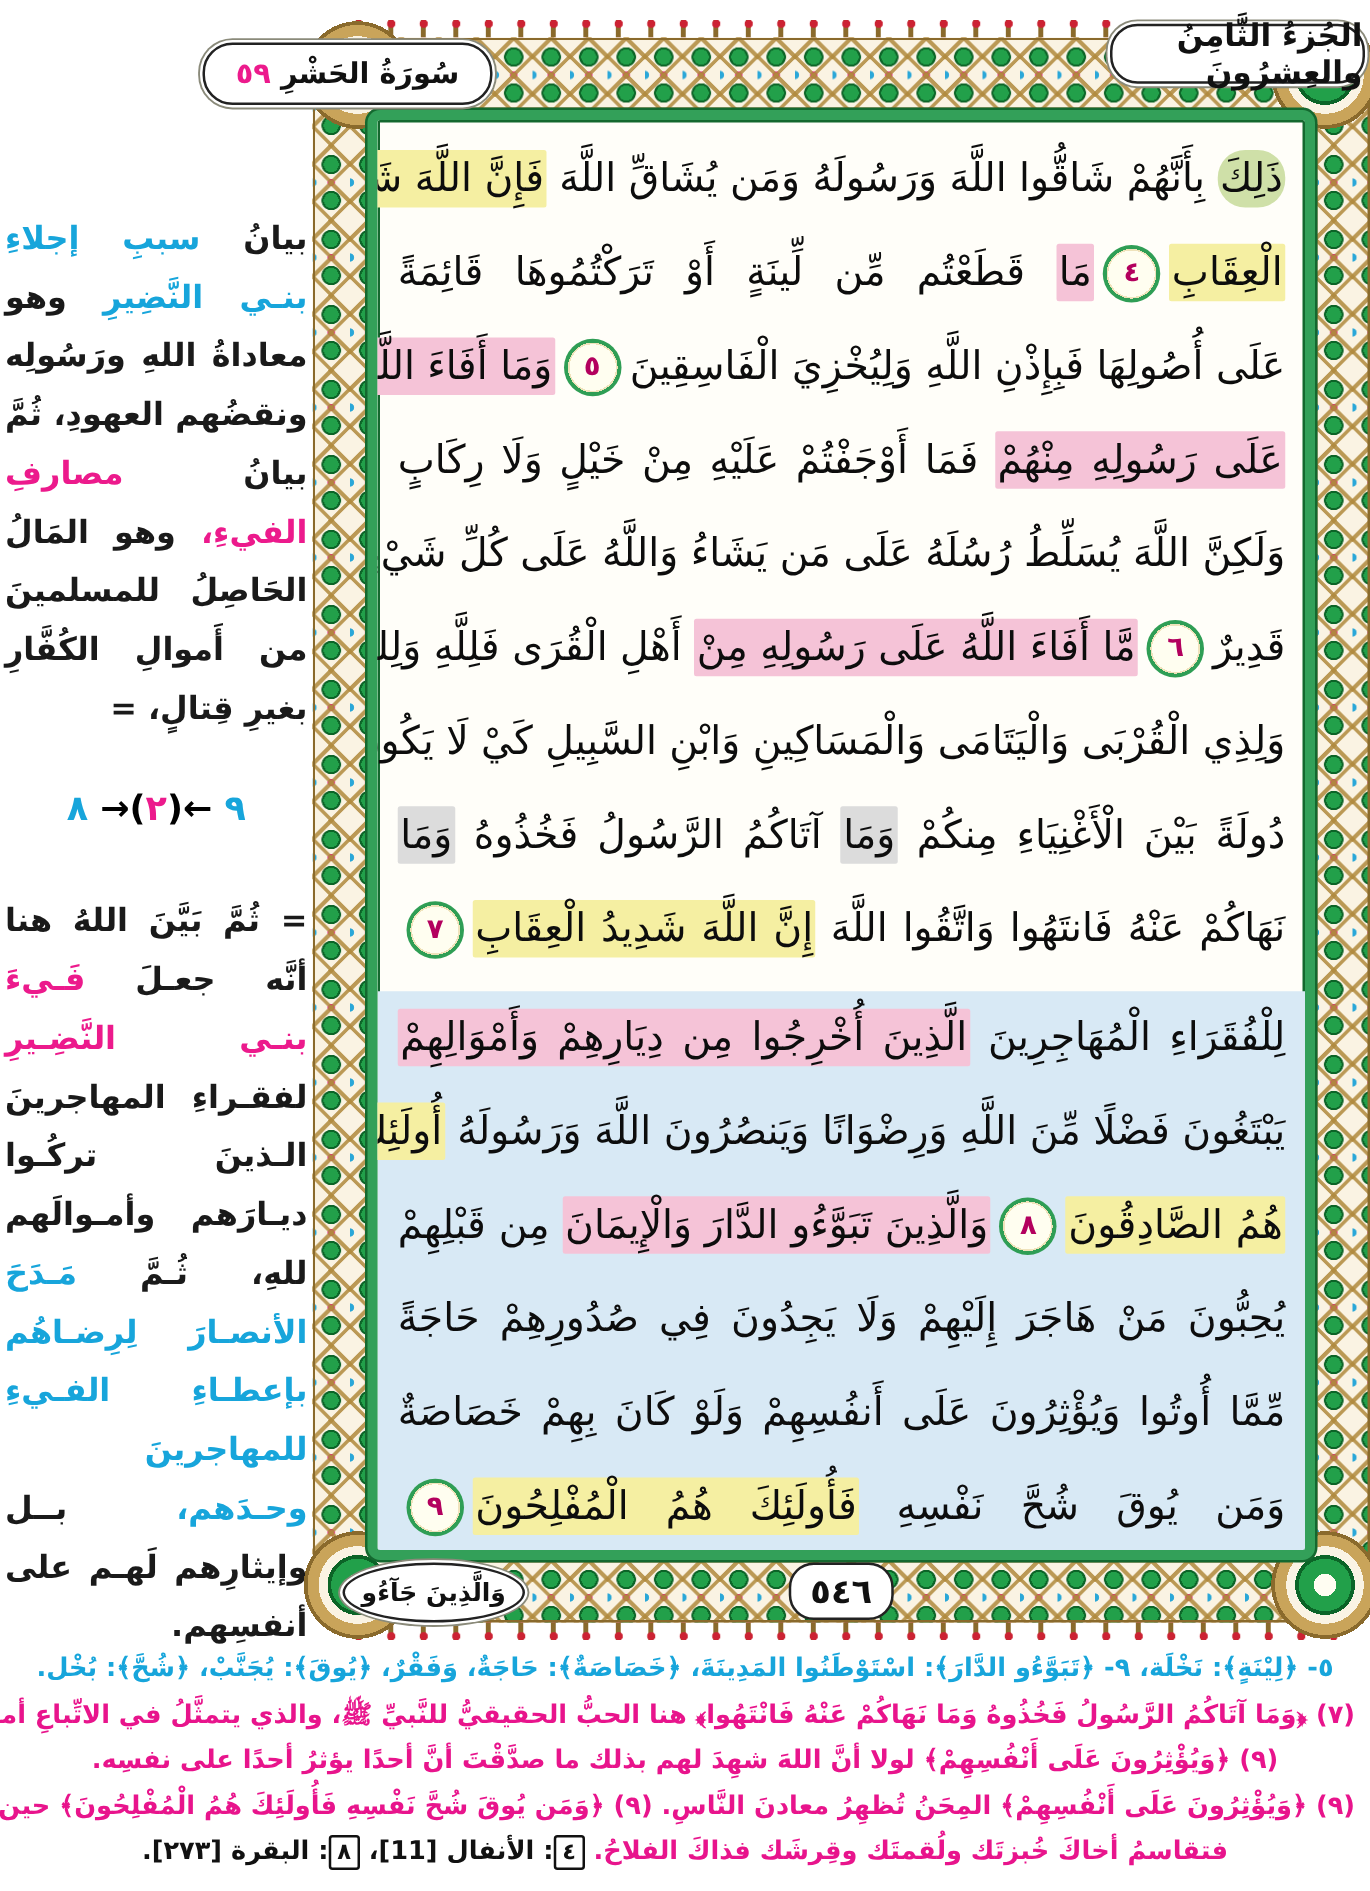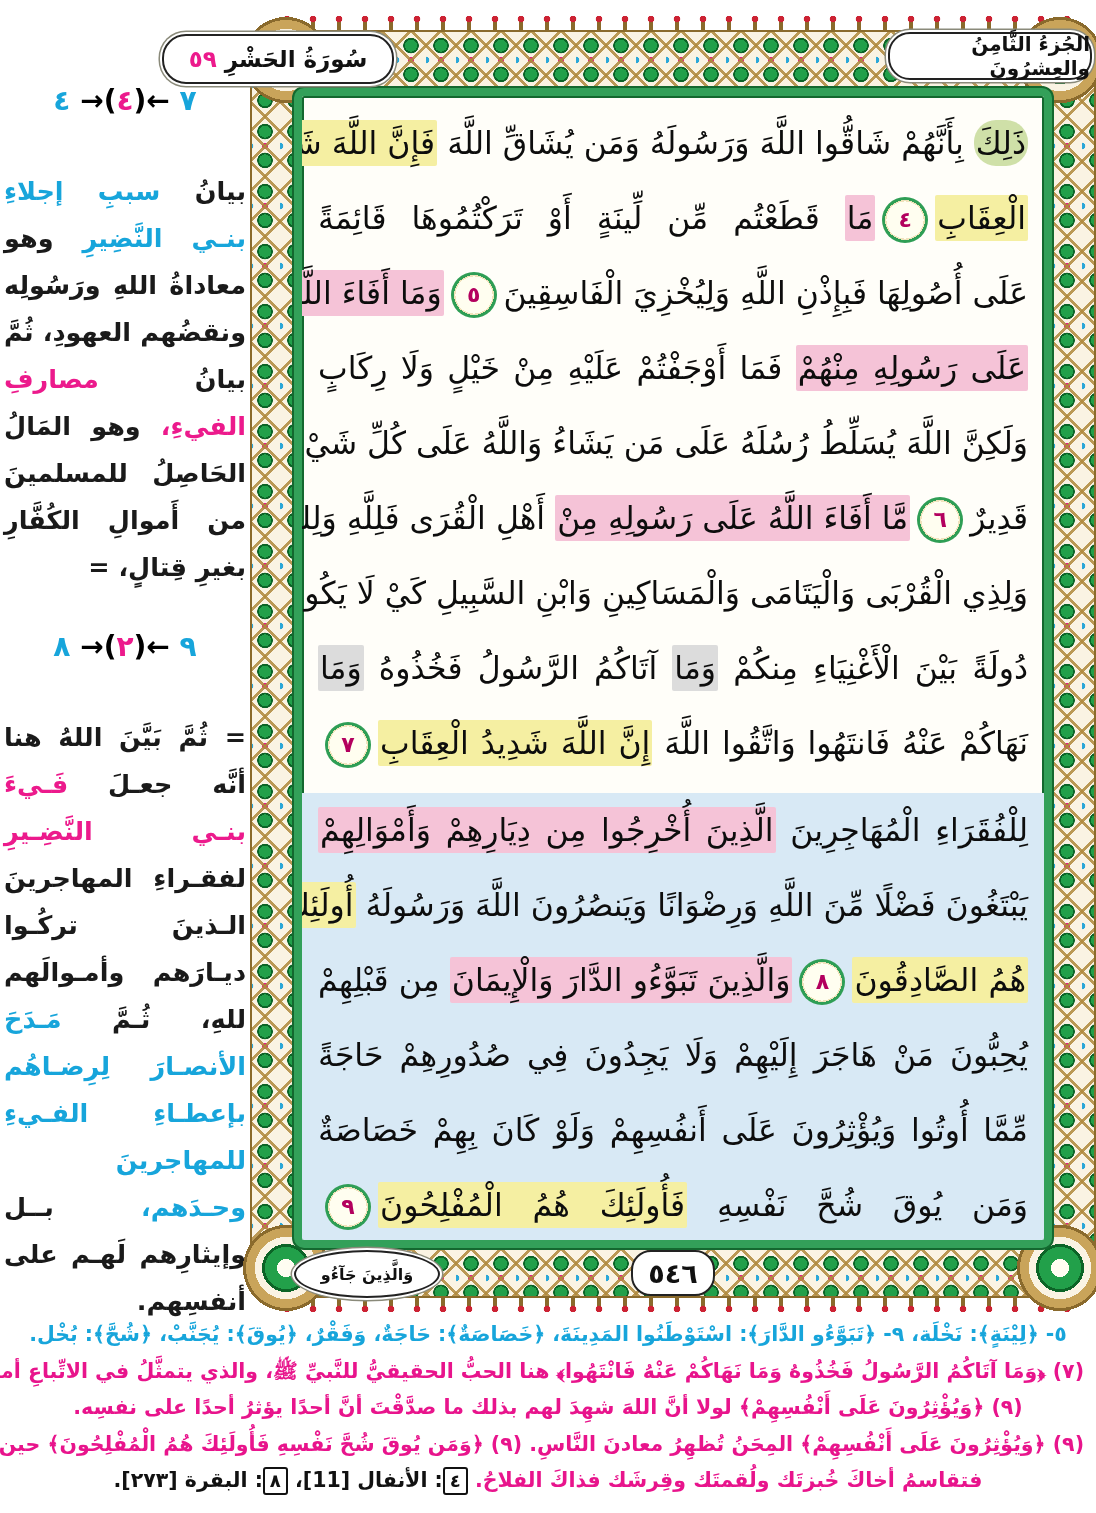--- a/index.html
+++ b/index.html
@@ -45,22 +45,22 @@
   .corner{position:absolute;width:92px;height:92px;border-radius:50%;
     background:
       radial-gradient(circle at 50% 50%,#fffdf2 0 9px,#22a04a 9px 21px,#0c6427 21px 24px,#faf3e3 24px 31px,var(--c-gold) 31px 40px,var(--c-gold-dark) 40px 43px,rgba(0,0,0,0) 43px);}
   .corner-tl{left:-10px;top:-2px;} .corner-tr{right:-10px;top:-2px;}
   .corner-bl{left:-10px;bottom:-8px;} .corner-br{right:-10px;bottom:-8px;}
   
   .cartouche{position:absolute;background:#fff;border:2.5px solid #222;display:flex;
     align-items:center;justify-content:center;gap:8px;font-weight:bold;color:#111;
     box-shadow:0 0 0 2px #fff,0 0 0 3.5px #8a8a7a;direction:rtl;z-index:5;}
   .cart-surah{top:18px;left:-88px;width:228px;height:46px;border-radius:24px;font-size:23px;}
-  .cart-juz{top:16px;right:4px;width:200px;height:44px;border-radius:22px;font-size:20px;}
-  .cart-catch{bottom:8px;left:24px;width:142px;height:44px;border-radius:50%;font-size:16px;margin-left:20px;}
+  .cart-juz{top:3px;right:4px;width:200px;height:44px;border-radius:22px;font-size:25px;}
+  .cart-catch{bottom:8px;left:24px;width:142px;height:44px;border-radius:50%;font-size:20px;}
   .pagenum{position:absolute;bottom:10px;left:50%;transform:translateX(-50%);
     width:80px;height:42px;background:#fff;border:2.5px solid #222;border-radius:20px;
     display:flex;align-items:center;justify-content:center;font-size:27px;font-weight:bold;color:#111;z-index:5;}
   .surah-num{color:var(--c-magenta);}
   
   .inner{position:absolute;left:44px;right:44px;top:72px;bottom:58px;background:#fffef9;
     border:8px solid var(--c-frame-green);border-radius:10px;
     box-shadow:0 0 0 2px var(--c-frame-dark),inset 0 0 0 2px var(--c-frame-dark);
     padding:10px 16px 8px;direction:rtl;overflow:hidden;}
   .qline{height:75px;line-height:75px;font-size:31.5px;color:#0d0d0d;white-space:nowrap;
@@ -79,21 +79,20 @@
   .notes{position:absolute;left:12px;right:12px;top:1316px;direction:rtl;text-align:center;
     font-weight:bold;font-size:20.5px;line-height:36.5px;}
   .fline{white-space:nowrap;}
   .f-cyan{color:var(--c-cyan);} .f-magenta{color:var(--c-f-magenta);} .f-black{color:#111;}
   .boxed{display:inline-block;border:2px solid #111;border-radius:3px;padding:0 5px;line-height:24px;font-size:18px;}
 </style>
 </head>
 <body style="--c-hl-yellow: #f5efa2; --c-hl-pink: #f5c3d7; --c-hl-green: #cfe0a8; --c-hl-gray: #dcdcdc; --c-section-blue: #d8e9f5; --c-cyan: #17a5db; --c-magenta: #ec1a8c; --c-f-magenta: #e8148c; --c-verse: #b3005e; --c-frame-green: #33a059; --c-gold: #c9a45a;">
 
 <aside class="margin-col">
-  <div class="m-head m-head1"><span class="c-cyan">٧</span><span> ←(</span><span class="c-magenta">٤</span><span>)→ </span><span class="c-cyan">٤</span></div>
   <p class="m-para m-para1"><span>بيانُ </span><span class="c-cyan">سببِ إجلاءِ بنـي النَّضِيرِ</span><span> وهو معاداةُ اللهِ ورَسُولِه ونقضُهم العهودِ، ثُمَّ بيانُ </span><span class="c-magenta">مصارفِ الفيءِ،</span><span> وهو المَالُ الحَاصِلُ للمسلمينَ من أَموالِ الكُفَّارِ بغيرِ قِتالٍ، =</span></p>
   <div class="m-head m-head2"><span class="c-cyan">٩</span><span> ←(</span><span class="c-magenta">٢</span><span>)→ </span><span class="c-cyan">٨</span></div>
   <p class="m-para m-para2"><span>= ثُمَّ بَيَّنَ اللهُ هنا أنَّه جعـلَ </span><span class="c-magenta">فَـيءَ بنـي النَّضِـيرِ</span><span> لفقـراءِ المهاجرينَ الـذينَ تركُـوا ديـارَهم وأمـوالَهم للهِ، ثُـمَّ </span><span class="c-cyan">مَـدَحَ الأنصـارَ لِرِضـاهُم بإعطـاءِ الفـيءِ للمهاجرينَ وحـدَهم،</span><span> بــل وإيثارِهم لَهـم على أنفسِهم.</span></p>
 </aside>
 
 <div class="frame">
   <div class="pins pins-top" style="top:0;"></div>
   <div class="band band-top"></div>
   <div class="band band-bottom"></div>
   <div class="band band-left"></div>

